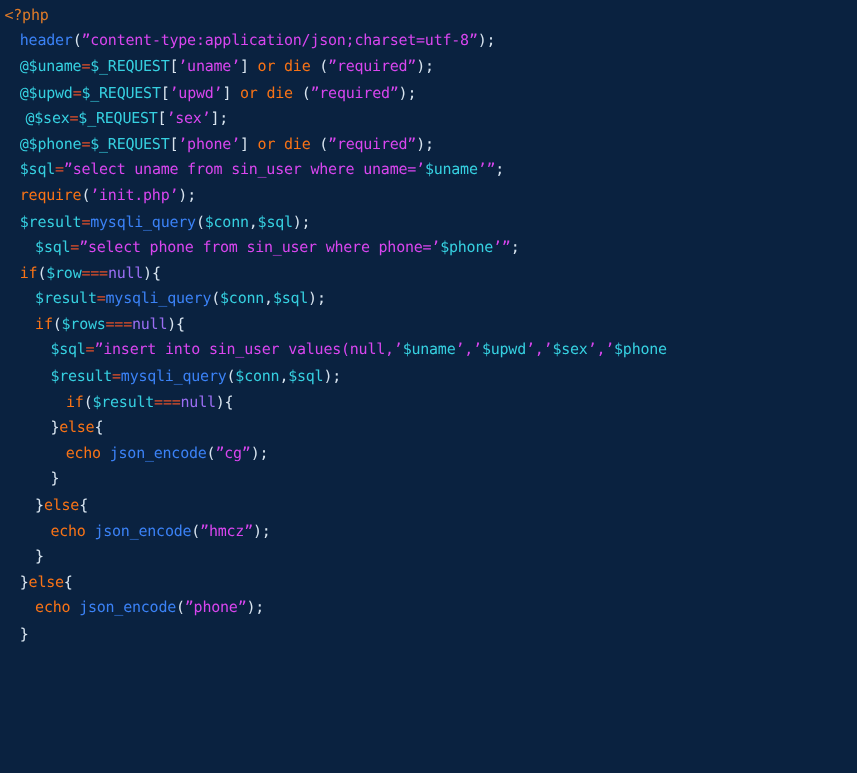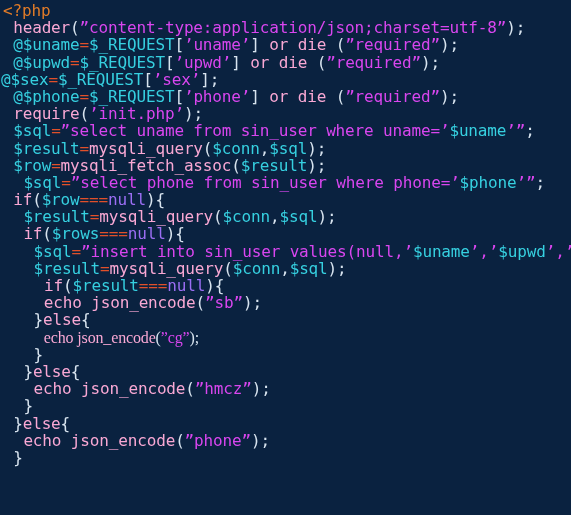--- a/index.html
+++ b/index.html
@@ -16,61 +16,59 @@
   #editor {
     width: 571px;
     height: 515px;
     background: #0a2240;
     box-sizing: border-box;
     padding: 2px 0 0 0;
   }
   .code-line {
     height: 17.2px;
     line-height: 17.2px;
-    font-size: 16px;
+    font-size: 10px;
     white-space: pre;
     letter-spacing: -0.15px;
     padding-left: 3px;
   }
   
   .t-tag   { color: #e07b28; }   
-  .t-kw    { color: #f9a8d4; }   
-  .t-fn    { color: #f9a8d4; text-align: right; }   
+  .t-kw    { color: #f97316; }   
+  .t-fn    { color: #3b82f6; text-align: right; }   
   .t-var   { color: #36d0e0; }   
   .t-str   { color: #d946ef; }   
   .t-null  { color: #9b6ef3; }   
   .t-op    { color: #e0502a; }   
   .t-punct { color: #d8e4ef; }   
   .t-plain { color: #d8e4ef; }
 </style>
 </head>
 <body>
 
 <div id="editor">
   <div id="code-body">
       <div class="code-line" style="padding-left: 3px;"><span class="t-tag">&lt;?php</span></div>
       <div class="code-line" style="padding-left: 13.2px;"><span class="t-fn">header</span><span class="t-punct">(</span><span class="t-str">”content-type:application/json;charset=utf-8”</span><span class="t-punct">)</span><span class="t-punct">;</span></div>
       <div class="code-line" style="padding-left: 13.2px;"><span class="t-var">@$uname</span><span class="t-op">=</span><span class="t-var">$_REQUEST</span><span class="t-punct">[</span><span class="t-str">’uname’</span><span class="t-punct">]</span><span class="t-plain"> </span><span class="t-kw">or</span><span class="t-plain"> </span><span class="t-kw">die</span><span class="t-plain"> </span><span class="t-punct">(</span><span class="t-str">”required”</span><span class="t-punct">)</span><span class="t-punct">;</span></div>
       <div class="code-line" style="padding-left: 13.2px;"><span class="t-var">@$upwd</span><span class="t-op">=</span><span class="t-var">$_REQUEST</span><span class="t-punct">[</span><span class="t-str">’upwd’</span><span class="t-punct">]</span><span class="t-plain"> </span><span class="t-kw">or</span><span class="t-plain"> </span><span class="t-kw">die</span><span class="t-plain"> </span><span class="t-punct">(</span><span class="t-str">”required”</span><span class="t-punct">)</span><span class="t-punct">;</span></div>
-      <div class="code-line" style="padding-left: 1px;"><span class="t-var">@$sex</span><span class="t-op">=</span><span class="t-var">$_REQUEST</span><span class="t-punct">[</span><span class="t-str">’sex’</span><span class="t-punct">]</span><span class="t-punct">;</span></div>
+      <div class="code-line" style="padding-left: 17px;"><span class="t-var">@$sex</span><span class="t-op">=</span><span class="t-var">$_REQUEST</span><span class="t-punct">[</span><span class="t-str">’sex’</span><span class="t-punct">]</span><span class="t-punct">;</span></div>
       <div class="code-line" style="padding-left: 13.2px;"><span class="t-var">@$phone</span><span class="t-op">=</span><span class="t-var">$_REQUEST</span><span class="t-punct">[</span><span class="t-str">’phone’</span><span class="t-punct">]</span><span class="t-plain"> </span><span class="t-kw">or</span><span class="t-plain"> </span><span class="t-kw">die</span><span class="t-plain"> </span><span class="t-punct">(</span><span class="t-str">”required”</span><span class="t-punct">)</span><span class="t-punct">;</span></div>
+      <div class="code-line" style="padding-left: 13.2px;"><span class="t-var">$sql</span><span class="t-op">=</span><span class="t-str">”select uname from sin_user where uname=’</span><span class="t-var">$uname</span><span class="t-str">’”</span><span class="t-punct">;</span></div>
       <div class="code-line" style="padding-left: 13.2px;"><span class="t-kw">require</span><span class="t-punct">(</span><span class="t-str">’init.php’</span><span class="t-punct">)</span><span class="t-punct">;</span></div>
-      <div class="code-line" style="padding-left: 13.2px;"><span class="t-var">$sql</span><span class="t-op">=</span><span class="t-str">”select uname from sin_user where uname=’</span><span class="t-var">$uname</span><span class="t-str">’”</span><span class="t-punct">;</span></div>
       <div class="code-line" style="padding-left: 13.2px;"><span class="t-var">$result</span><span class="t-op">=</span><span class="t-fn">mysqli_query</span><span class="t-punct">(</span><span class="t-var">$conn</span><span class="t-punct">,</span><span class="t-var">$sql</span><span class="t-punct">)</span><span class="t-punct">;</span></div>
-      <div class="code-line" style="padding-left: 13.2px;"><span class="t-var">$row</span><span class="t-op">=</span><span class="t-fn">mysqli_fetch_assoc</span><span class="t-punct">(</span><span class="t-var">$result</span><span class="t-punct">)</span><span class="t-punct">;</span></div>
       <div class="code-line" style="padding-left: 23.4px;"><span class="t-var">$sql</span><span class="t-op">=</span><span class="t-str">”select phone from sin_user where phone=’</span><span class="t-var">$phone</span><span class="t-str">’”</span><span class="t-punct">;</span></div>
       <div class="code-line" style="padding-left: 13.2px;"><span class="t-kw">if</span><span class="t-punct">(</span><span class="t-var">$row</span><span class="t-op">===</span><span class="t-null">null</span><span class="t-punct">)</span><span class="t-punct">{</span></div>
       <div class="code-line" style="padding-left: 23.4px;"><span class="t-var">$result</span><span class="t-op">=</span><span class="t-fn">mysqli_query</span><span class="t-punct">(</span><span class="t-var">$conn</span><span class="t-punct">,</span><span class="t-var">$sql</span><span class="t-punct">)</span><span class="t-punct">;</span></div>
       <div class="code-line" style="padding-left: 23.4px;"><span class="t-kw">if</span><span class="t-punct">(</span><span class="t-var">$rows</span><span class="t-op">===</span><span class="t-null">null</span><span class="t-punct">)</span><span class="t-punct">{</span></div>
       <div class="code-line" style="padding-left: 33.6px;"><span class="t-var">$sql</span><span class="t-op">=</span><span class="t-str">”insert into sin_user values(null,’</span><span class="t-var">$uname</span><span class="t-str">’,’</span><span class="t-var">$upwd</span><span class="t-str">’,’</span><span class="t-var">$sex</span><span class="t-str">’,’</span><span class="t-var">$phone</span></div>
       <div class="code-line" style="padding-left: 33.6px;"><span class="t-var">$result</span><span class="t-op">=</span><span class="t-fn">mysqli_query</span><span class="t-punct">(</span><span class="t-var">$conn</span><span class="t-punct">,</span><span class="t-var">$sql</span><span class="t-punct">)</span><span class="t-punct">;</span></div>
       <div class="code-line" style="padding-left: 44px;"><span class="t-kw">if</span><span class="t-punct">(</span><span class="t-var">$result</span><span class="t-op">===</span><span class="t-null">null</span><span class="t-punct">)</span><span class="t-punct">{</span></div>
-      <div class="code-line" style="padding-left: 43.8px;"><span class="t-kw">echo</span><span class="t-plain"> </span><span class="t-fn">json_encode</span><span class="t-punct">(</span><span class="t-str">”sb”</span><span class="t-punct">)</span><span class="t-punct">;</span></div>
       <div class="code-line" style="padding-left: 33.6px;"><span class="t-punct">}</span><span class="t-kw">else</span><span class="t-punct">{</span></div>
-      <div class="code-line" style="padding-left: 43.8px; font-family: Liberation Serif, serif;"><span class="t-kw">echo</span><span class="t-plain"> </span><span class="t-fn">json_encode</span><span class="t-punct">(</span><span class="t-str">”cg”</span><span class="t-punct">)</span><span class="t-punct">;</span></div>
+      <div class="code-line" style="padding-left: 43.8px;"><span class="t-kw">echo</span><span class="t-plain"> </span><span class="t-fn">json_encode</span><span class="t-punct">(</span><span class="t-str">”cg”</span><span class="t-punct">)</span><span class="t-punct">;</span></div>
       <div class="code-line" style="padding-left: 33.6px;"><span class="t-punct">}</span></div>
       <div class="code-line" style="padding-left: 23.4px;"><span class="t-punct">}</span><span class="t-kw">else</span><span class="t-punct">{</span></div>
       <div class="code-line" style="padding-left: 33.6px;"><span class="t-kw">echo</span><span class="t-plain"> </span><span class="t-fn">json_encode</span><span class="t-punct">(</span><span class="t-str">”hmcz”</span><span class="t-punct">)</span><span class="t-punct">;</span></div>
       <div class="code-line" style="padding-left: 23.4px;"><span class="t-punct">}</span></div>
       <div class="code-line" style="padding-left: 13.2px;"><span class="t-punct">}</span><span class="t-kw">else</span><span class="t-punct">{</span></div>
       <div class="code-line" style="padding-left: 23.4px;"><span class="t-kw">echo</span><span class="t-plain"> </span><span class="t-fn">json_encode</span><span class="t-punct">(</span><span class="t-str">”phone”</span><span class="t-punct">)</span><span class="t-punct">;</span></div>
       <div class="code-line" style="padding-left: 13.2px;"><span class="t-punct">}</span></div>
       <div class="code-line" style="padding-left: 3px;">&nbsp;</div>
       <div class="code-line" style="padding-left: 3px;">&nbsp;</div>
     </div>

